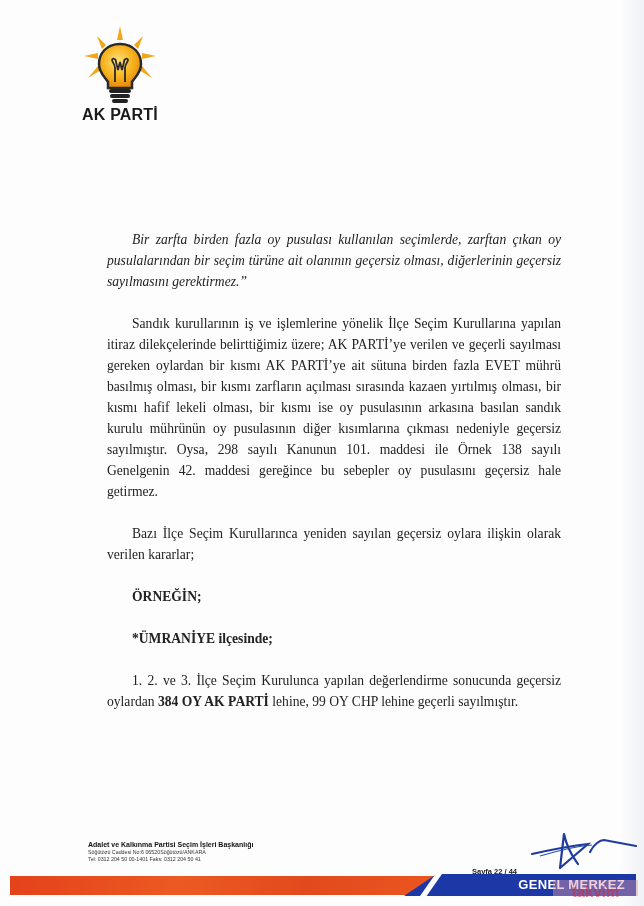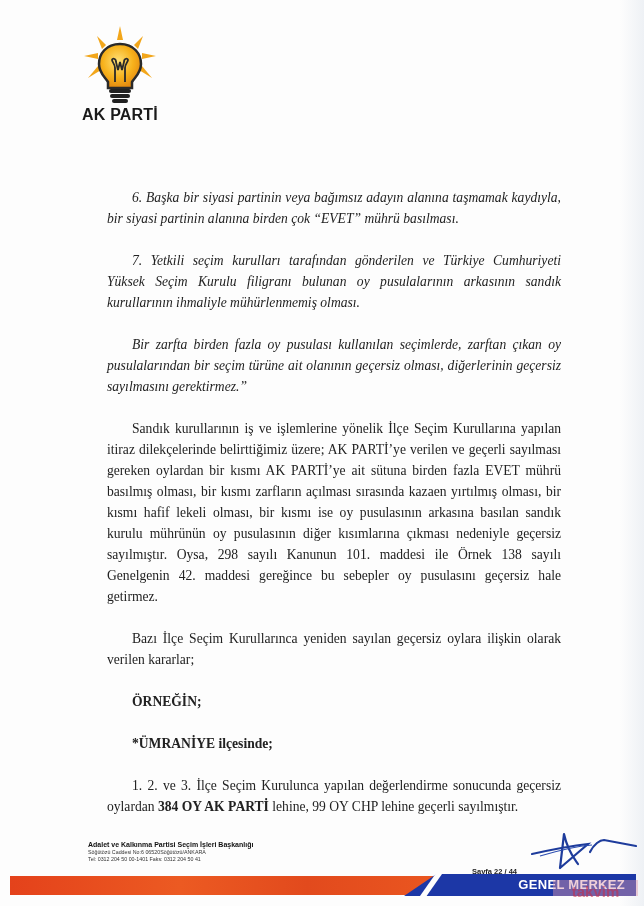--- a/index.html
+++ b/index.html
@@ -98,23 +98,21 @@
     <rect x="37" y="71" width="22" height="4" rx="2" fill="#222"></rect>
     <rect x="38" y="76" width="20" height="4" rx="2" fill="#222"></rect>
     <rect x="40" y="81" width="16" height="4" rx="2" fill="#222"></rect>
   </svg>
   <div class="logo-text">AK PARTİ</div>
 </div>
 
 <div class="body">
   <div class="gap"></div>
   <div class="gap"></div>
-  <p class="it">6. Başka bir siyasi partinin veya bağımsız adayın alanına taşmamak kaydıyla, bir siyasi partinin alanına birden çok “EVET” mührü basılması.</p>
   <div class="gap"></div>
-  <p class="it">7. Yetkili seçim kurulları tarafından gönderilen ve Türkiye Cumhuriyeti Yüksek Seçim Kurulu filigranı bulunan oy pusulalarının arkasının sandık kurullarının ihmaliyle mühürlenmemiş olması.</p>
   <div class="gap"></div>
   <p class="it">Bir zarfta birden fazla oy pusulası kullanılan seçimlerde, zarftan çıkan oy pusulalarından bir seçim türüne ait olanının geçersiz olması, diğerlerinin geçersiz sayılmasını gerektirmez.”</p>
   <div class="gap"></div>
   <p class="rg">Sandık kurullarının iş ve işlemlerine yönelik İlçe Seçim Kurullarına yapılan itiraz dilekçelerinde belirttiğimiz üzere; AK PARTİ’ye verilen ve geçerli sayılması gereken oylardan bir kısmı AK PARTİ’ye ait sütuna birden fazla EVET mührü basılmış olması, bir kısmı zarfların açılması sırasında kazaen yırtılmış olması, bir kısmı hafif lekeli olması, bir kısmı ise oy pusulasının arkasına basılan sandık kurulu mührünün oy pusulasının diğer kısımlarına çıkması nedeniyle geçersiz sayılmıştır. Oysa, 298 sayılı Kanunun 101. maddesi ile Örnek 138 sayılı Genelgenin 42. maddesi gereğince bu sebepler oy pusulasını geçersiz hale getirmez.</p>
   <div class="gap"></div>
   <p class="rg">Bazı İlçe Seçim Kurullarınca yeniden sayılan geçersiz oylara ilişkin olarak verilen kararlar;</p>
   <div class="gap"></div>
   <p class="b">ÖRNEĞİN;</p>
   <div class="gap"></div>
   <p class="b">*ÜMRANİYE ilçesinde;</p>

